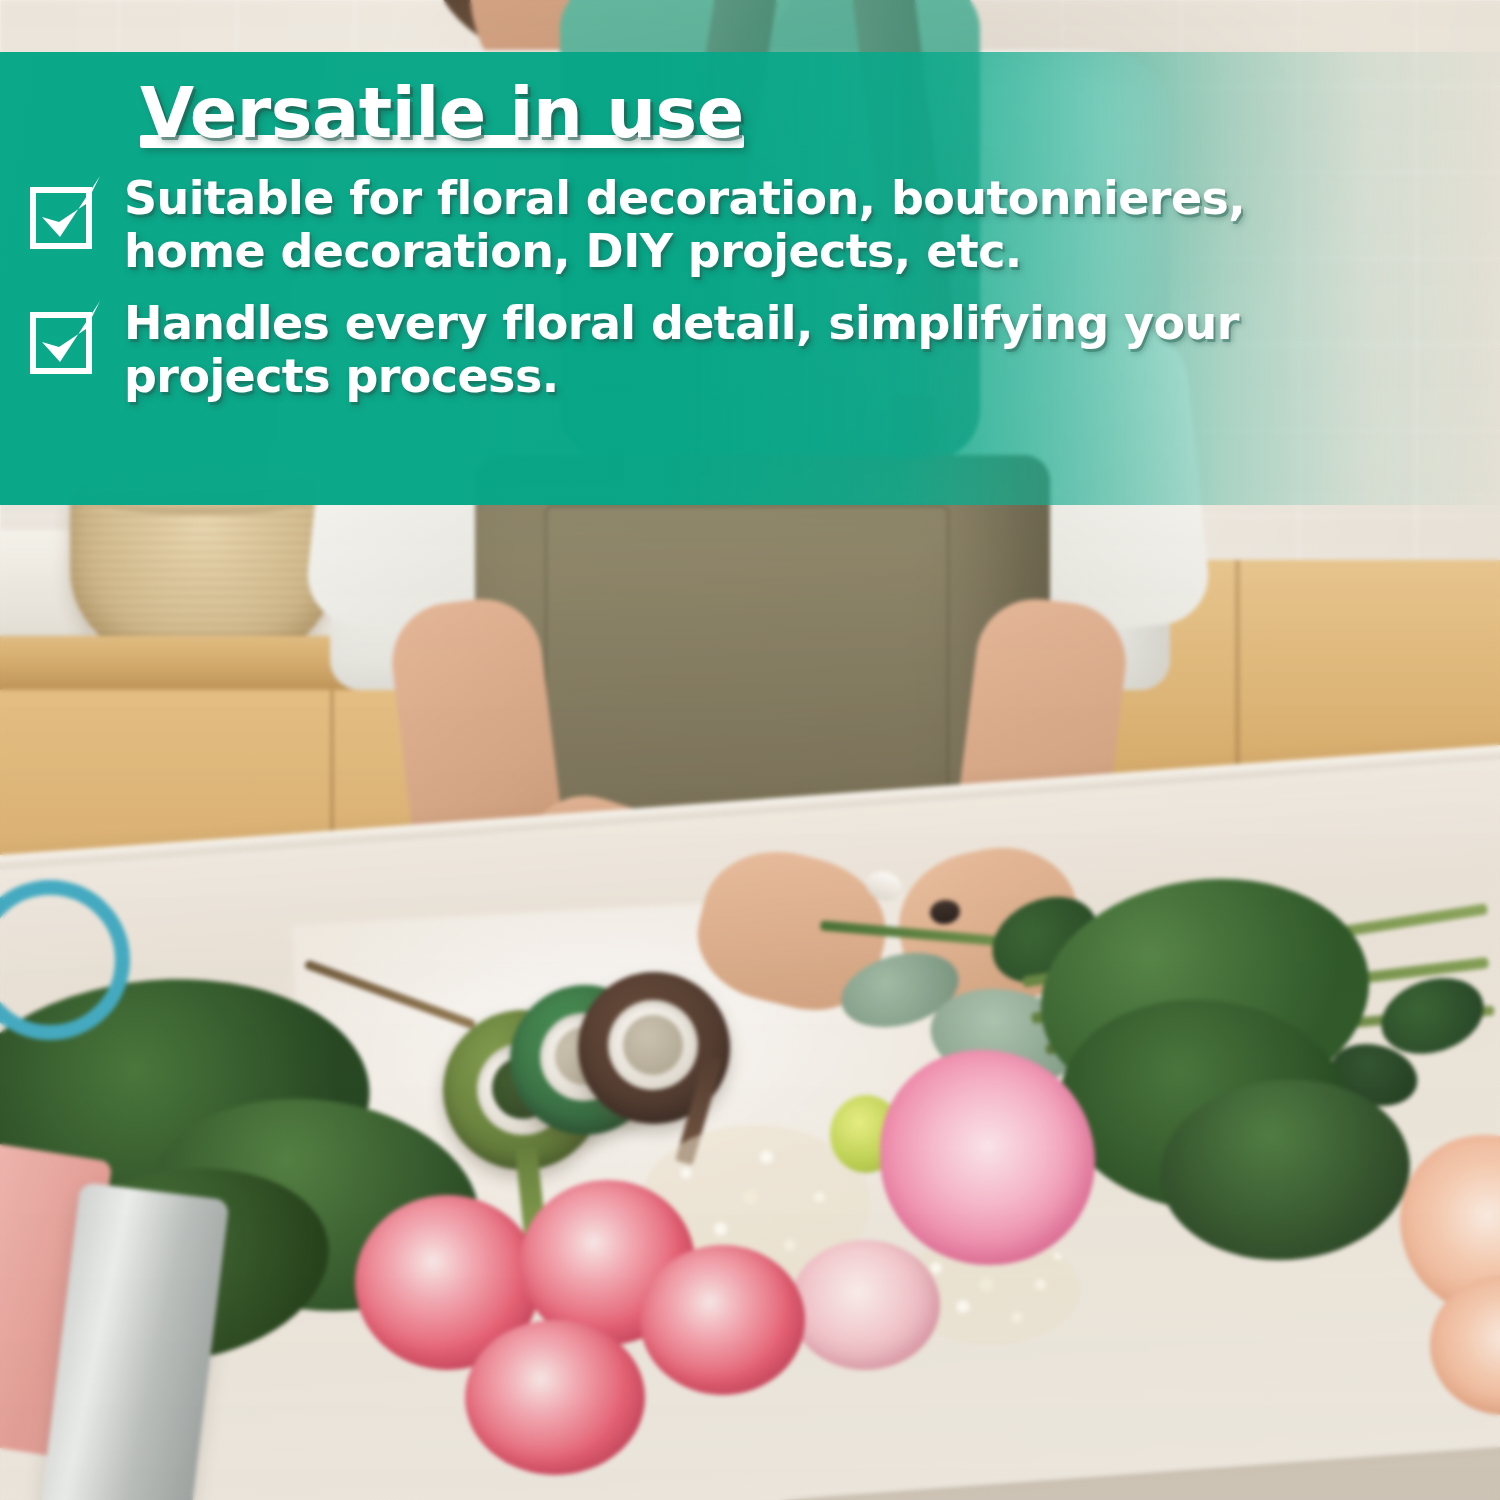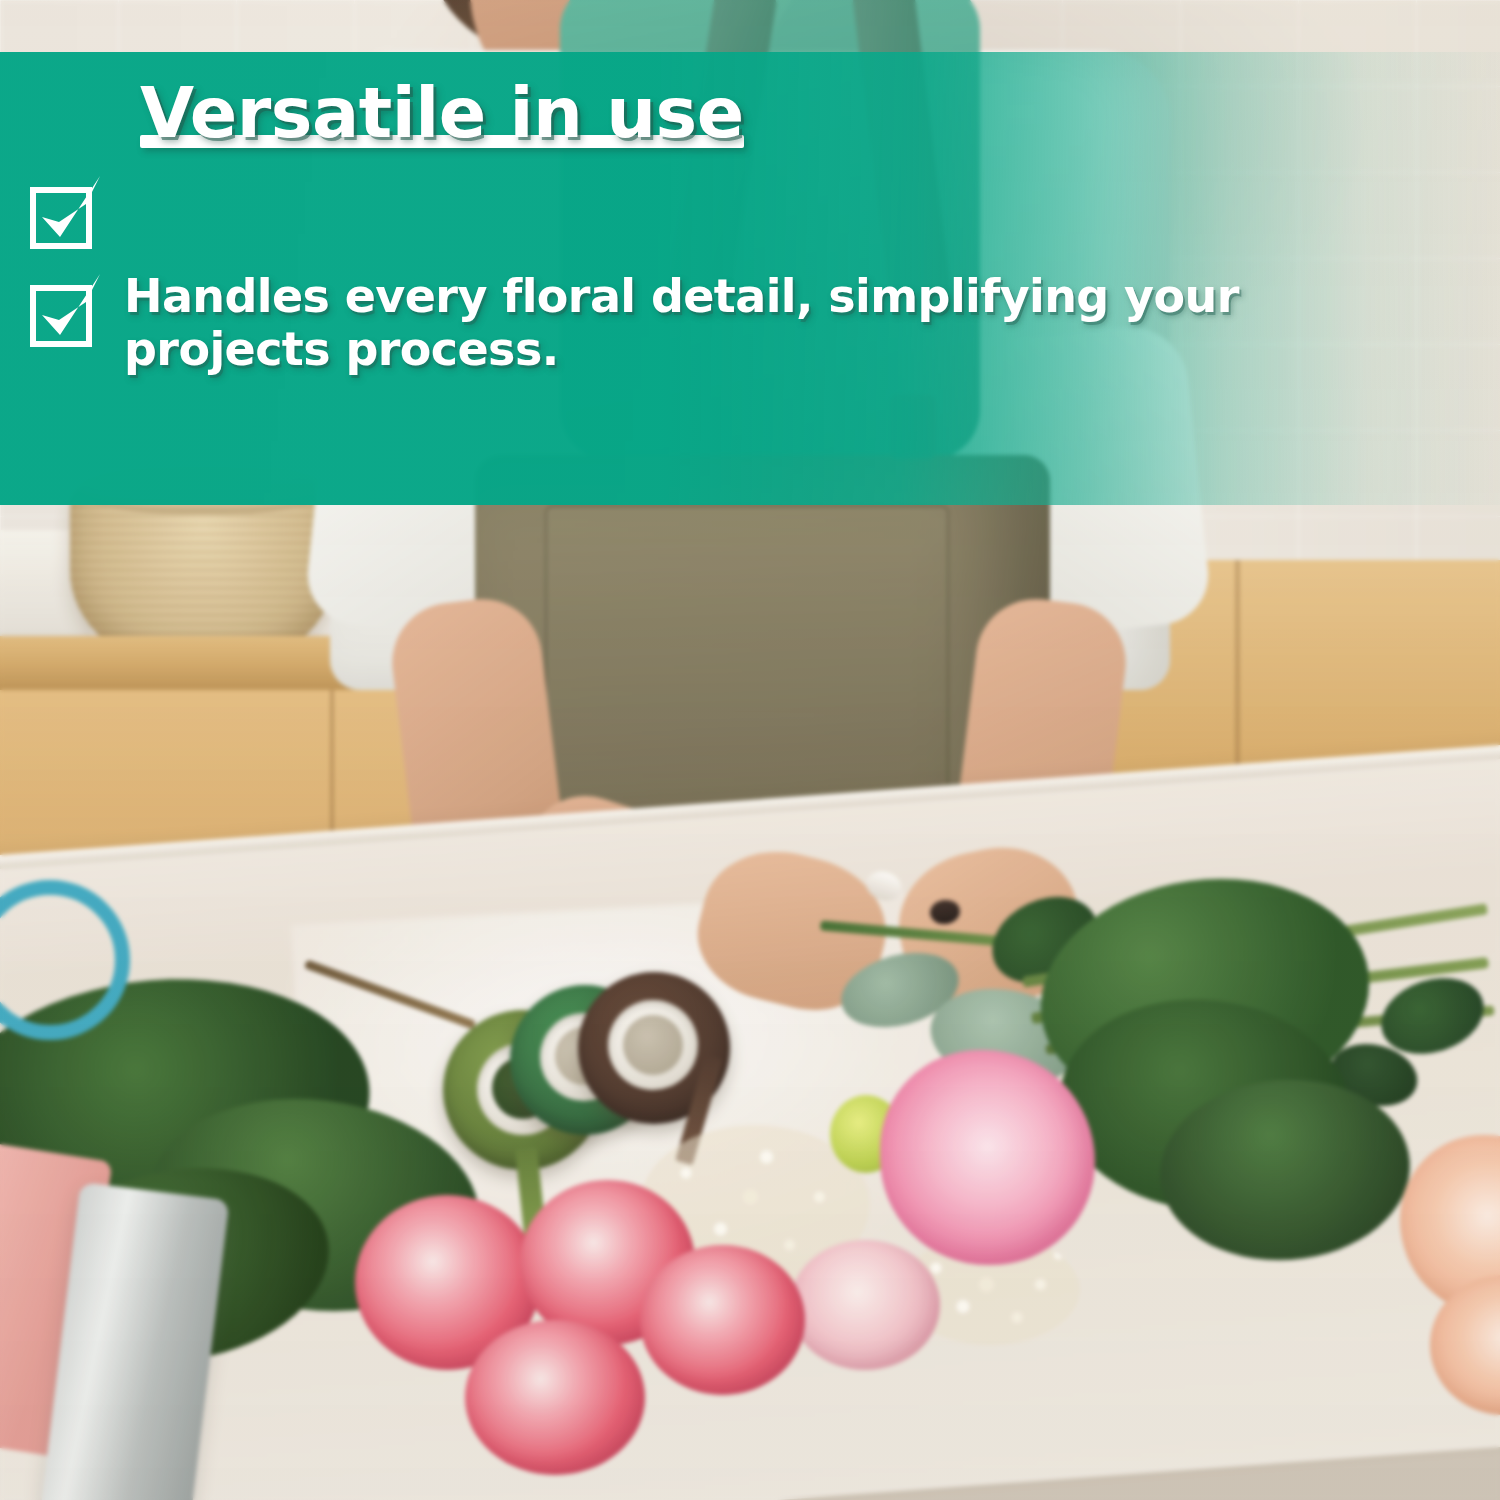--- a/index.html
+++ b/index.html
@@ -479,20 +479,21 @@
 
       <ul class="bullets">
 
         <li class="bullet">
           <span class="check-icon">
             <svg width="78" height="78" viewBox="0 0 78 78" aria-hidden="true">
               <rect x="5" y="16" width="56" height="56" fill="none" stroke="#ffffff" stroke-width="6"></rect>
               <path d="M14 43 L32 63 L72 2 L58 30 L31 48 Z" fill="#ffffff"></path>
             </svg>
           </span>
+          <span class="bullet-text">Suitable for floral decoration, boutonnieres, home decoration, DIY projects, etc.</span>
         </li>
 
         <li class="bullet">
           <span class="check-icon">
             <svg width="78" height="78" viewBox="0 0 78 78" aria-hidden="true">
               <rect x="5" y="16" width="56" height="56" fill="none" stroke="#ffffff" stroke-width="6"></rect>
               <path d="M14 43 L32 63 L72 2 L58 30 L31 48 Z" fill="#ffffff"></path>
             </svg>
           </span>
           <span class="bullet-text">Handles every floral detail, simplifying your projects process.</span>

